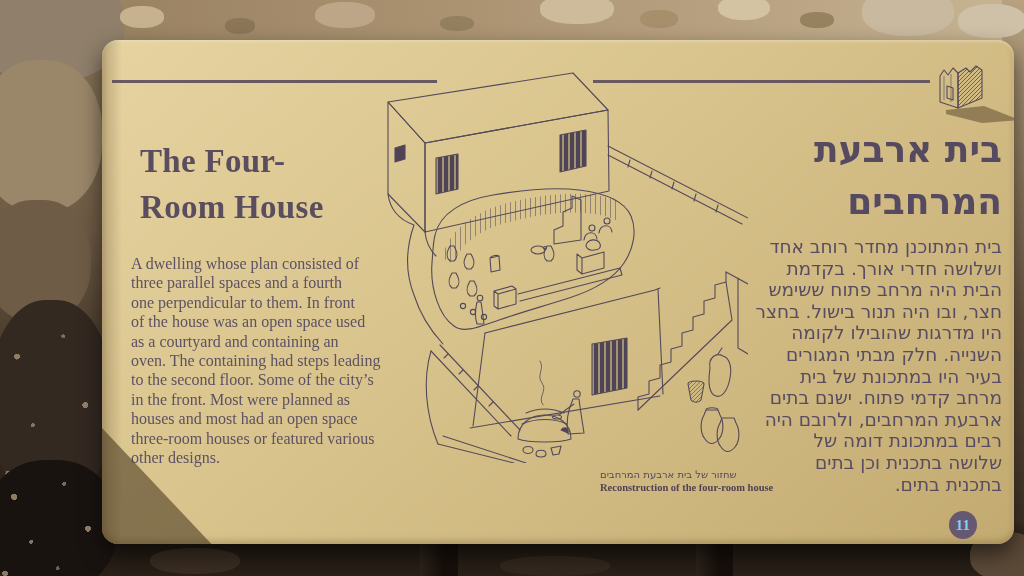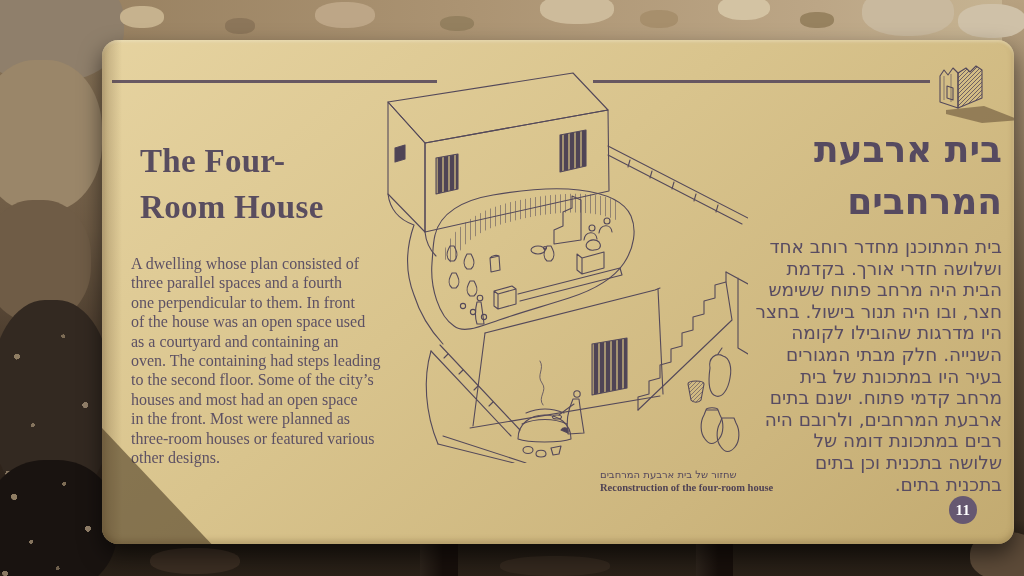--- a/index.html
+++ b/index.html
@@ -46,22 +46,22 @@
   .body-en .ln{white-space:nowrap;}
   .he{font-family:"DejaVu Sans",sans-serif;direction:rtl;}
   .title-he{position:absolute;right:12px;top:84px;margin:0;
         font-size:36px;line-height:52px;font-weight:bold;color:#564a60;}
   .body-he{position:absolute;right:12px;top:196px;width:270px;text-align:right;
         font-size:18.5px;line-height:21.6px;color:#584c62;}
   .body-he .ln{white-space:nowrap;}
   .caption{position:absolute;left:498px;top:428px;width:200px;text-align:left;color:#55485c;}
   .cap-he{font-size:10px;line-height:13px;}
   .cap-en{font-size:10.5px;font-weight:bold;line-height:14px;color:#4f4254;}
-  .badge{position:absolute;left:847px;top:456px;width:28px;height:28px;border-radius:50%;
-        background:#665871;color:#ffffff;display:flex;align-items:center;justify-content:center;
+  .badge{position:absolute;left:847px;top:471px;width:28px;height:28px;border-radius:50%;
+        background:#665871;color:#7dd3fc;display:flex;align-items:center;justify-content:center;
         font-size:15px;font-weight:bold;letter-spacing:.5px;}
   .illus{position:absolute;left:266px;top:18px;}
   .marker{position:absolute;left:820px;top:14px;}
 </style>
 </head>
 <body>
 
 <div class="stage">
 
   <div class="bg-top"></div>
@@ -116,22 +116,22 @@
       <span style="display:block">Room House</span>
     </h1>
     <div class="body-en">
       <div class="ln">A dwelling whose plan consisted of</div>
       <div class="ln">three parallel spaces and a fourth</div>
       <div class="ln">one perpendicular to them. In front</div>
       <div class="ln">of the house was an open space used</div>
       <div class="ln">as a courtyard and containing an</div>
       <div class="ln">oven. The containing had steps leading</div>
       <div class="ln">to the second floor. Some of the city’s</div>
+      <div class="ln">in the front. Most were planned as</div>
       <div class="ln">houses and most had an open space</div>
-      <div class="ln">in the front. Most were planned as</div>
       <div class="ln">three-room houses or featured various</div>
       <div class="ln">other designs.</div>
     </div>
 
     <svg class="illus" width="380" height="405" viewBox="0 0 380 405">
       <defs>
         <pattern id="stripes" width="6" height="6" patternUnits="userSpaceOnUse">
           <rect width="6" height="6" fill="#4f4455"></rect>
           <path d="M3,0 V6" stroke="#c9b47e" stroke-width="1.4"></path>
         </pattern>

